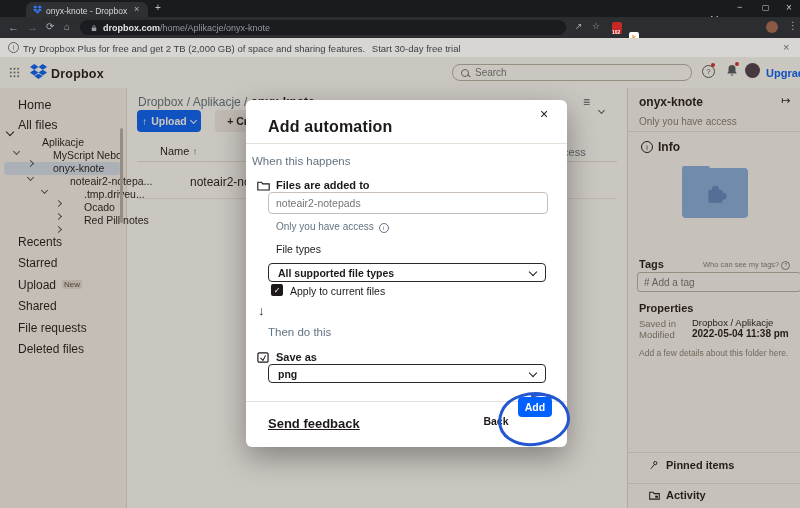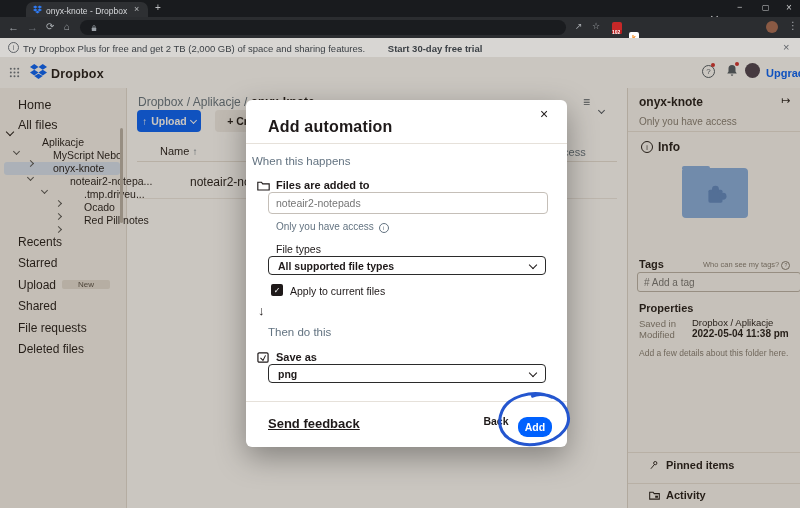--- a/index.html
+++ b/index.html
@@ -55,20 +55,23 @@
 <div class="abs" style="left:0;top:17px;width:800px;height:21px;background:#2b2d30">
   <span class="abs" style="left:8px;top:4px;font-size:11px;color:#a6aaae">←</span>
   <span class="abs" style="left:27px;top:4px;font-size:11px;color:#6c7075">→</span>
   <span class="abs" style="left:46px;top:4px;font-size:10px;color:#a6aaae">⟳</span>
   <span class="abs" style="left:64px;top:4px;font-size:10px;color:#a6aaae">⌂</span>
   <div class="abs" style="left:80px;top:3px;width:486px;height:15px;background:#1a1c1f;border-radius:8px">
     <svg class="abs" style="left:10px;top:3.5px" width="8" height="8" viewBox="0 0 18 18" stroke="#9aa0a6" fill="#9aa0a6">
       <rect x="4" y="8" width="10" height="8" rx="1.5" stroke="none"></rect>
       <path d="M6.5 8V6a2.5 2.5 0 0 1 5 0v2" fill="none" stroke-width="1.6"></path>
     </svg>
+    <span class="abs nowrap" style="left:23px;top:3px;font-size:9px">
+      <span style="color:#e4e6e9;font-weight:bold">dropbox.com</span><span style="color:#94989c">/home/Aplikacje/onyx-knote</span>
+    </span>
   </div>
   <span class="abs" style="left:575px;top:4px;font-size:9px;color:#a6aaae">↗</span>
   <span class="abs" style="left:592px;top:4px;font-size:9px;color:#a6aaae">☆</span>
   <div class="abs extbox" style="left:612px;top:5px;background:#c62828;color:#fff">
     <span style="position:absolute;bottom:-2px;left:0;right:0;font-size:5px;background:#b71c1c;border-radius:1px;line-height:4px">102</span>
   </div>
   <div class="abs extbox" style="left:629px;top:5px;background:#fff;color:#f57c00">
       <span>k</span>
     </div>
   <div class="abs extbox" style="left:646px;top:5px;background:#202124;color:#fff;border-radius:50%">
@@ -87,21 +90,21 @@
   <div class="abs extbox" style="left:731px;top:5px;background:#f1f3f4;color:#5f6368">✚</div>
   <div class="abs extbox" style="left:748px;top:5px;background:linear-gradient(90deg,#fff 50%,#202124 50%)"></div>
   <div class="abs" style="left:766px;top:4px;width:12px;height:12px;border-radius:50%;background:#8a5a44"></div>
   <span class="abs" style="left:788px;top:3px;font-size:10px;color:#a6aaae">⋮</span>
 </div>
 
 <div class="abs" style="left:0;top:38px;width:800px;height:19px;background:#d8d6d3">
   <span class="abs circ-i" style="left:8px;top:4px;width:9px;height:9px;color:#5f6368">i</span>
   <span class="abs nowrap" style="left:23px;top:4.5px;font-size:9.5px;color:#3a3f44">
     <span>Try Dropbox Plus for free and get 2 TB (2,000 GB) of space and sharing features.</span>
-    <span style="font-weight:bold;margin-left:20px">Start 30-day free trial</span>
+    <span style="font-weight:normal;margin-left:4px">Start 30-day free trial</span>
   </span>
   <span class="abs" style="left:783px;top:2.5px;font-size:11px;color:#5f6368">×</span>
 </div>
 
 <div class="abs" style="left:0;top:57px;width:800px;height:451px;background:#fff">
 
   <div class="abs" style="left:0;top:0;width:800px;height:31px;background:#fff">
     <svg class="abs" style="left:9px;top:10px" width="11" height="11" viewBox="0 0 12 12" fill="#6b7580">
       <circle cx="2" cy="2" r="1.1"></circle>
         <circle cx="6" cy="2" r="1.1"></circle>
@@ -114,20 +117,25 @@
         <circle cx="10" cy="10" r="1.1"></circle>
     </svg>
     <svg class="abs" style="left:30px;top:7px" width="17" height="15" viewBox="0 0 24 21" fill="#0061fe">
       <polygon points="6,0 12,4 6,8 0,4"></polygon>
         <polygon points="18,0 24,4 18,8 12,4"></polygon>
       <polygon points="6,8 12,12 6,16 0,12"></polygon>
         <polygon points="18,8 24,12 18,16 12,12"></polygon>
       <polygon points="12,13.5 18,17 12,21 6,17"></polygon>
     </svg>
     <span class="abs" style="left:51px;top:10px;font-size:12.5px;font-weight:800;letter-spacing:.2px">Dropbox</span>
+    <div class="abs" style="left:452px;top:7px;width:240px;height:17px;border:1px solid #b9b2aa;border-radius:8px;background:#fff;box-sizing:border-box">
+      <span class="abs" style="left:8px;top:4px;width:6px;height:6px;border:1.2px solid #7a746c;border-radius:50%"></span>
+      <span class="abs" style="left:14px;top:10px;width:3.5px;height:1.2px;background:#7a746c;transform:rotate(45deg)"></span>
+      <input style="position: absolute; left: 20px; top: 1px; width: 200px; border: none; background: transparent; font-size: 10px; color: rgb(30, 25, 25);" placeholder="Search">
+    </div>
     <span class="abs circ-i" style="left:702px;top:8px;width:11px;height:11px;color:#4f5a64;font-size:8px">?</span>
     <span class="abs" style="left:711px;top:6px;width:4px;height:4px;border-radius:50%;background:#d32f2f"></span>
     <svg class="abs" style="left:726px;top:7px" width="12" height="13" viewBox="0 0 24 26" fill="#4f5a64">
       <path d="M12 2a7 7 0 0 0-7 7v6l-2.5 4h19L19 15V9a7 7 0 0 0-7-7z"></path>
       <path d="M9.5 21a2.5 2.5 0 0 0 5 0z"></path>
     </svg>
     <span class="abs" style="left:735px;top:5px;width:4px;height:4px;border-radius:50%;background:#d32f2f"></span>
     <div class="abs" style="left:745px;top:6px;width:15px;height:15px;border-radius:50%;background:#4a4050"></div>
     <span class="abs" style="left:766px;top:10px;font-size:11px;font-weight:600;color:#0061fe">Upgrade</span>
   </div>
@@ -166,21 +174,21 @@
 
     <span class="abs" style="left:56px;top:130px;color:#555"><i class="chev right" style="width:4px;height:4px"></i></span>
     <span class="abs fold" style="left:68px;top:129px;width:11px;height:7px"></span>
     <span class="abs nowrap" style="left:84px;top:126px;font-size:10.5px">Red Pill notes</span>
 
     <div class="abs" style="left:120px;top:40px;width:3px;height:95px;background:#b9b3ab;border-radius:2px"></div>
 
     <span class="abs" style="left:18px;top:147px;font-size:12px">Recents</span>
     <span class="abs" style="left:18px;top:168px;font-size:12px">Starred</span>
     <span class="abs" style="left:18px;top:190px;font-size:12px">Upload</span>
-    <span class="abs" style="left:62px;top:192px;font-size:8px;color:#554f48;background:#e4ded7;border-radius:2px;padding:0 16px">New</span>
+    <span class="abs" style="left:62px;top:192px;font-size:8px;color:#554f48;background:#e4ded7;border-radius:2px;padding:0 2px">New</span>
     <span class="abs" style="left:18px;top:211px;font-size:12px">Shared</span>
     <span class="abs" style="left:18px;top:233px;font-size:12px">File requests</span>
     <span class="abs" style="left:18px;top:254px;font-size:12px">Deleted files</span>
 
     
   </div>
 
   <div class="abs" style="left:127px;top:31px;width:500px;height:420px">
     <span class="abs nowrap" style="left:11px;top:7px;font-size:12px;color:#637381">
       <span>Dropbox</span>
@@ -277,21 +285,21 @@
     <path d="M1 2.5h4.5L7 4.5h8v7.5H1z"></path>
   </svg>
   <span class="abs" style="left:30px;top:79px;font-size:11px;font-weight:600">Files are added to</span>
   <input style="position: absolute; left: 22px; top: 92px; width: 264px; height: 20px; border: 1px solid rgb(197, 191, 184); border-radius: 4px; font-size: 10.5px; color: rgb(154, 148, 140); padding: 0px 7px;" placeholder="noteair2-notepads">
   <span class="abs nowrap" style="left:30px;top:121px;font-size:10px;color:#637381">
     <span>Only you have access</span>
     <span class="circ-i" style="width:8px;height:8px;font-size:6px;margin-left:2px">i</span>
   </span>
 
   <span class="abs" style="left:30px;top:143px;font-size:10.5px">File types</span>
-  <div class="abs selectbox" style="left:22px;top:156px;width:278px;height:19px">
+  <div class="abs selectbox" style="left:22px;top:163px;width:278px;height:19px">
     <span>All supported file types</span>
     <i class="chev" style="margin-top:-2px"></i>
   </div>
 
   <div class="abs" style="left:25px;top:184px;width:12px;height:12px;background:#1e1919;border-radius:2px;display:flex;align-items:center;justify-content:center">
     <span style="color:#fff;font-size:8px;font-weight:bold">✓</span>
   </div>
   <span class="abs" style="left:44px;top:185px;font-size:10.5px">Apply to current files</span>
 
   <span class="abs" style="left:12px;top:203px;font-size:13px">↓</span>
@@ -306,20 +314,20 @@
   <div class="abs selectbox" style="left:22px;top:264px;width:278px;height:19px">
     <span>png</span>
     <i class="chev" style="margin-top:-2px"></i>
   </div>
 
   <div class="abs divider" style="left:0;top:301px;width:321px;height:1px"></div>
   <span class="abs" style="left:22px;top:316px;font-size:13px;font-weight:700;text-decoration:underline">Send feedback</span>
   <div class="abs" style="left:232px;top:311px;width:36px;height:20px;display:flex;align-items:center;justify-content:center;border-radius:4px">
     <span style="font-size:10.5px;font-weight:700">Back</span>
   </div>
-  <div class="abs" style="left:272px;top:317px;width:34px;height:20px;background:#0061fe;border-radius:9px;display:flex;align-items:center;justify-content:center">
+  <div class="abs" style="left:272px;top:297px;width:34px;height:20px;background:#0061fe;border-radius:4px;display:flex;align-items:center;justify-content:center">
     <span style="color:#fff;font-size:10.5px;font-weight:700">Add</span>
   </div>
 </div>
 
 <svg class="abs" style="left:494px;top:386px;z-index:20;transform:rotate(-6deg)" width="84" height="66" viewBox="0 0 84 66">
   <path d="M60,13 C44,3 14,6 7,26 C0,46 20,60 43,58 C66,56 79,42 73,26 C67,11 48,7 41,10" fill="none" stroke="#2456cf" stroke-width="3" stroke-linecap="round"></path>
 </svg>
 
 </body></html>

